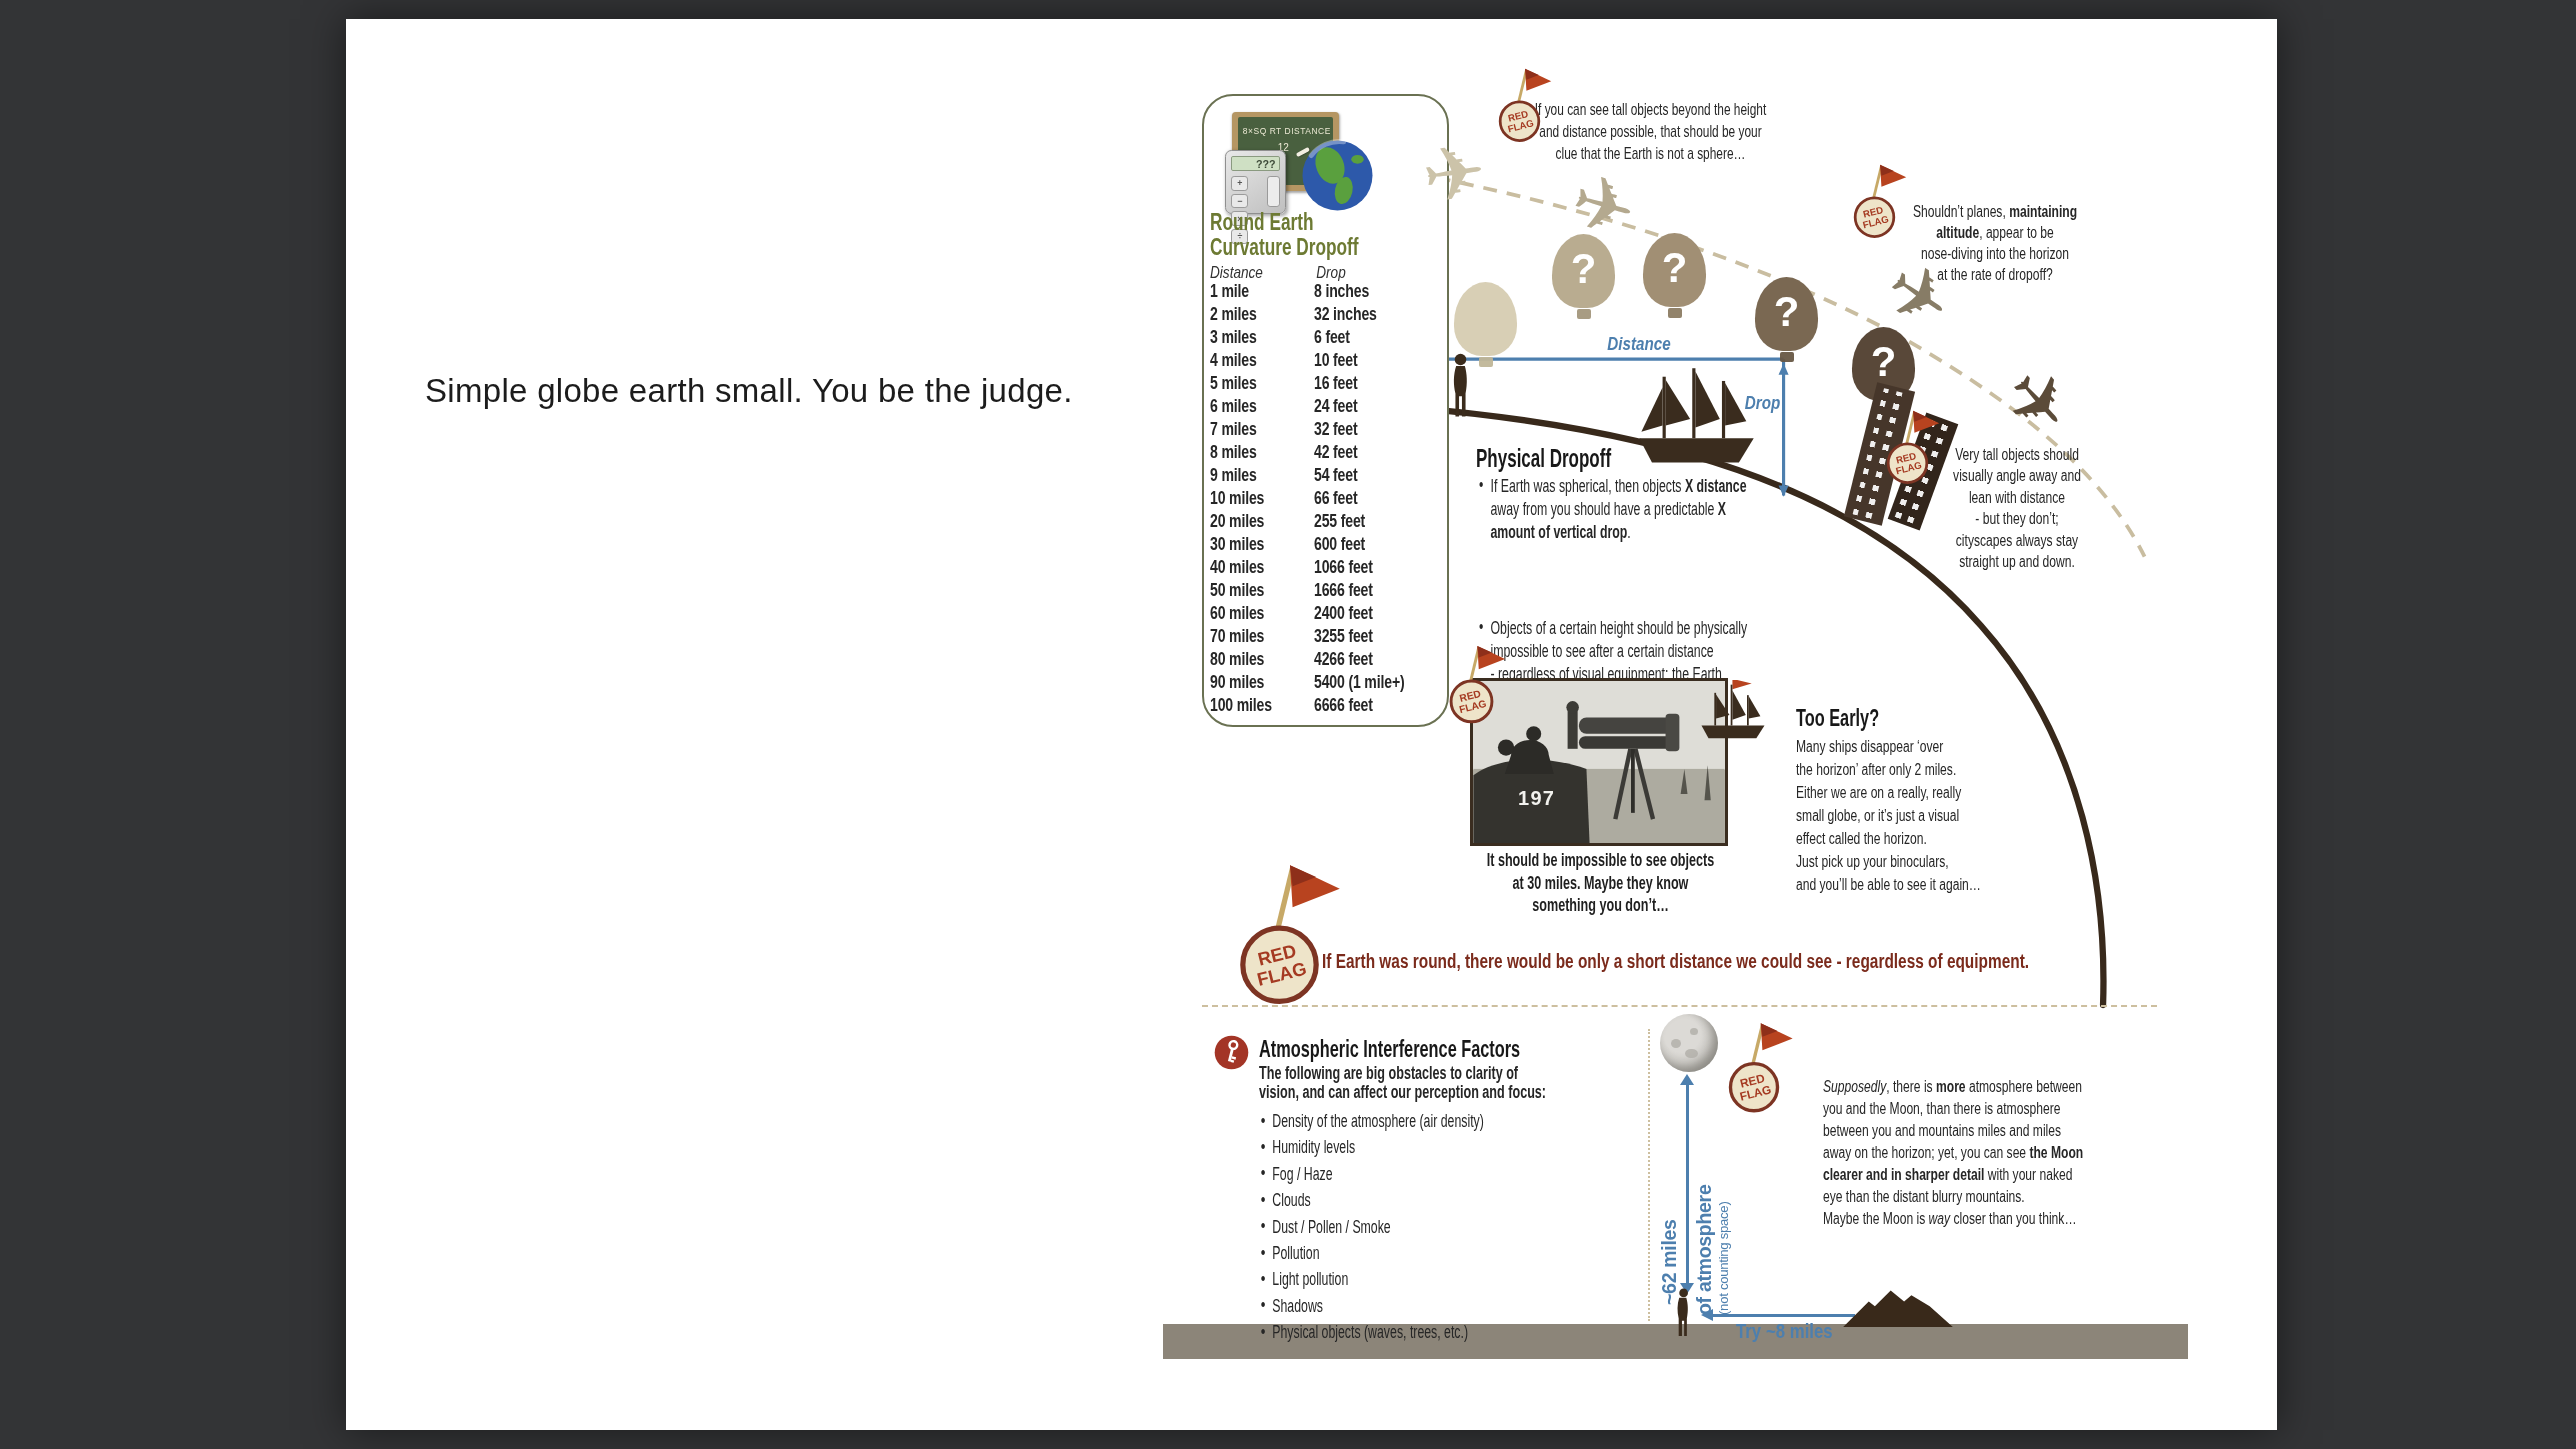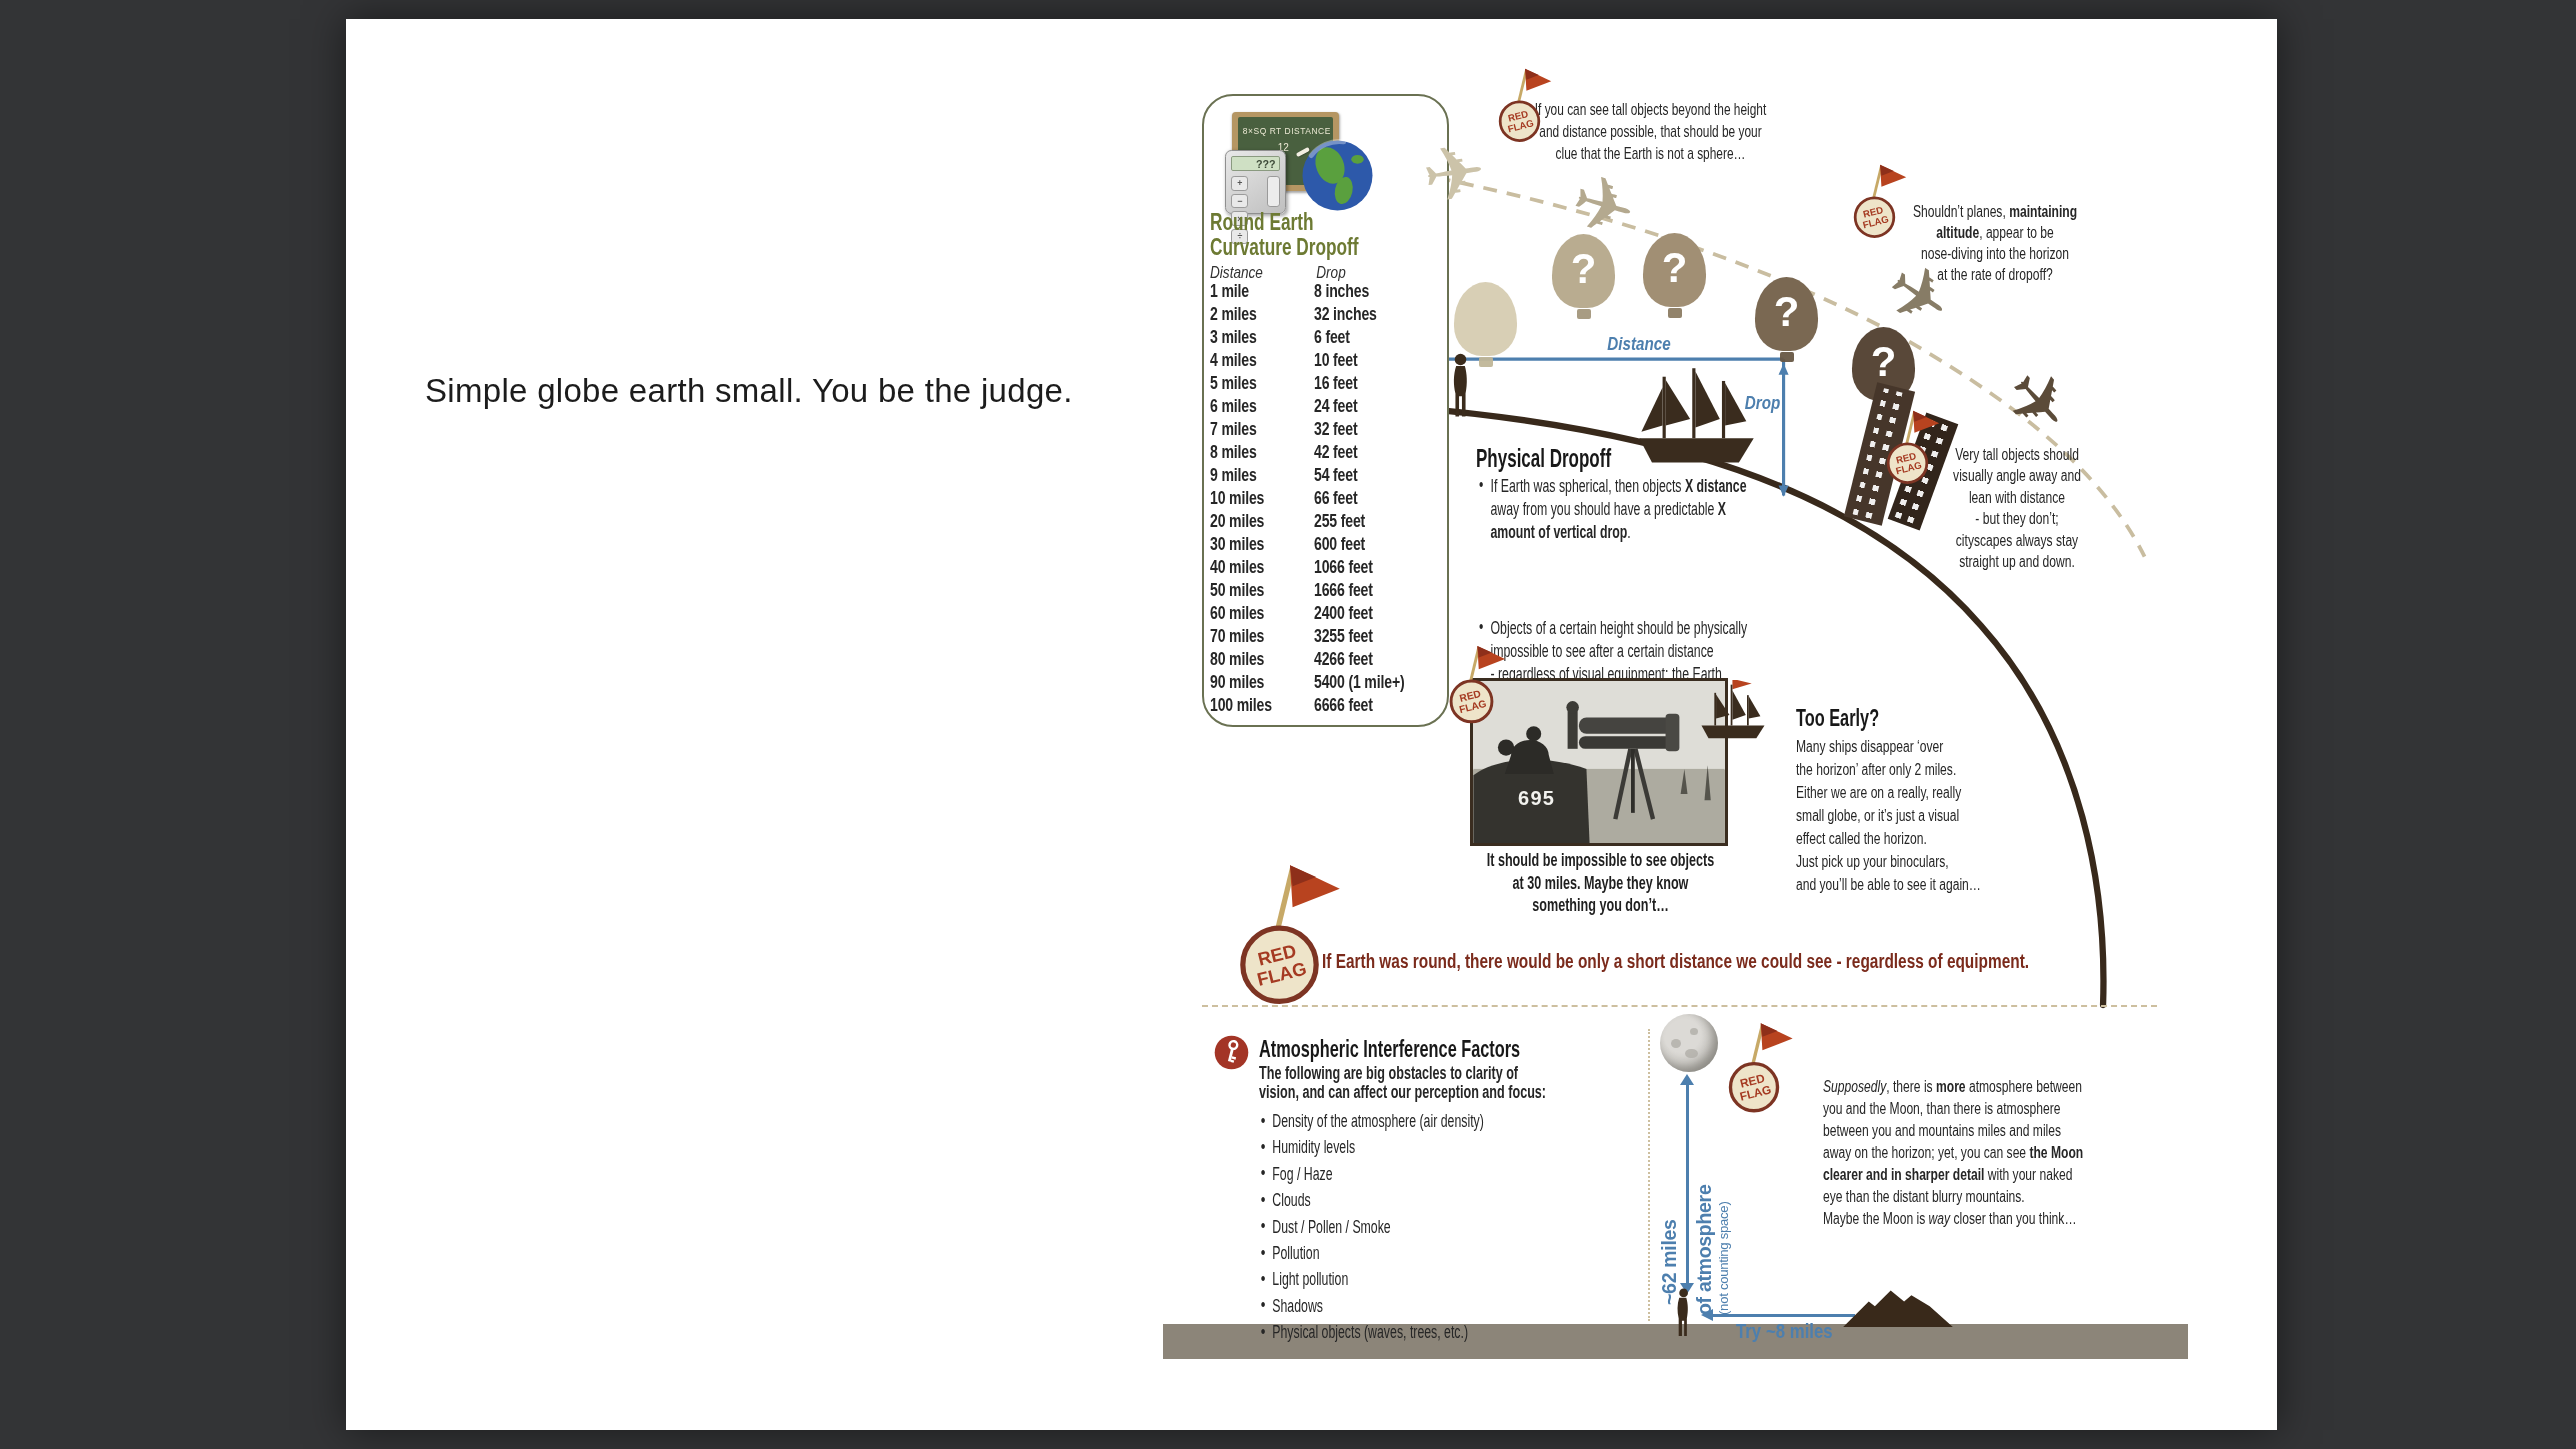--- a/index.html
+++ b/index.html
@@ -302,21 +302,21 @@
       <circle cx="158" cy="42" r="10" fill="#3c3b36"></circle>
       <rect x="168" y="58" width="150" height="26" rx="12" fill="#454440"></rect>
       <rect x="168" y="88" width="150" height="20" rx="10" fill="#3a3935"></rect>
       <rect x="306" y="52" width="22" height="60" rx="6" fill="#4a4944"></rect>
       <line x1="250" y1="108" x2="226" y2="220" stroke="#3b3a36" stroke-width="7"></line>
       <line x1="258" y1="108" x2="286" y2="220" stroke="#3b3a36" stroke-width="7"></line>
       <line x1="254" y1="108" x2="254" y2="210" stroke="#2f2e2a" stroke-width="6"></line>
       <path d="M330,180 l6,-40 l5,40 Z" fill="#55544c"></path>
       <path d="M368,190 l5,-56 l5,56 Z" fill="#55544c"></path>
     </svg>
-    <div class="p402" style="left:45px;top:106px;">695</div>
+    <div class="p402" style="left:45px;top:106px;">197</div>
   </div>
   <div class="ab caption pre center cndC" style="left:1393px;top:849px;width:415px;">It should be impossible to see objects
 at 30 miles. Maybe they know
 something you don’t…</div>
 
   <svg class="ab" style="left:1692px;top:680px;" width="82" height="63" viewBox="0 0 120 108">
     <polygon points="59,-2 92,6 59,16" fill="#b8431f"></polygon>
     <path d="M6,78 L114,78 L100,100 L18,100 Z" fill="#3a2c1e"></path>
     <rect x="28" y="22" width="3" height="56" fill="#3a2c1e"></rect>
     <rect x="56" y="8" width="3" height="70" fill="#3a2c1e"></rect>

